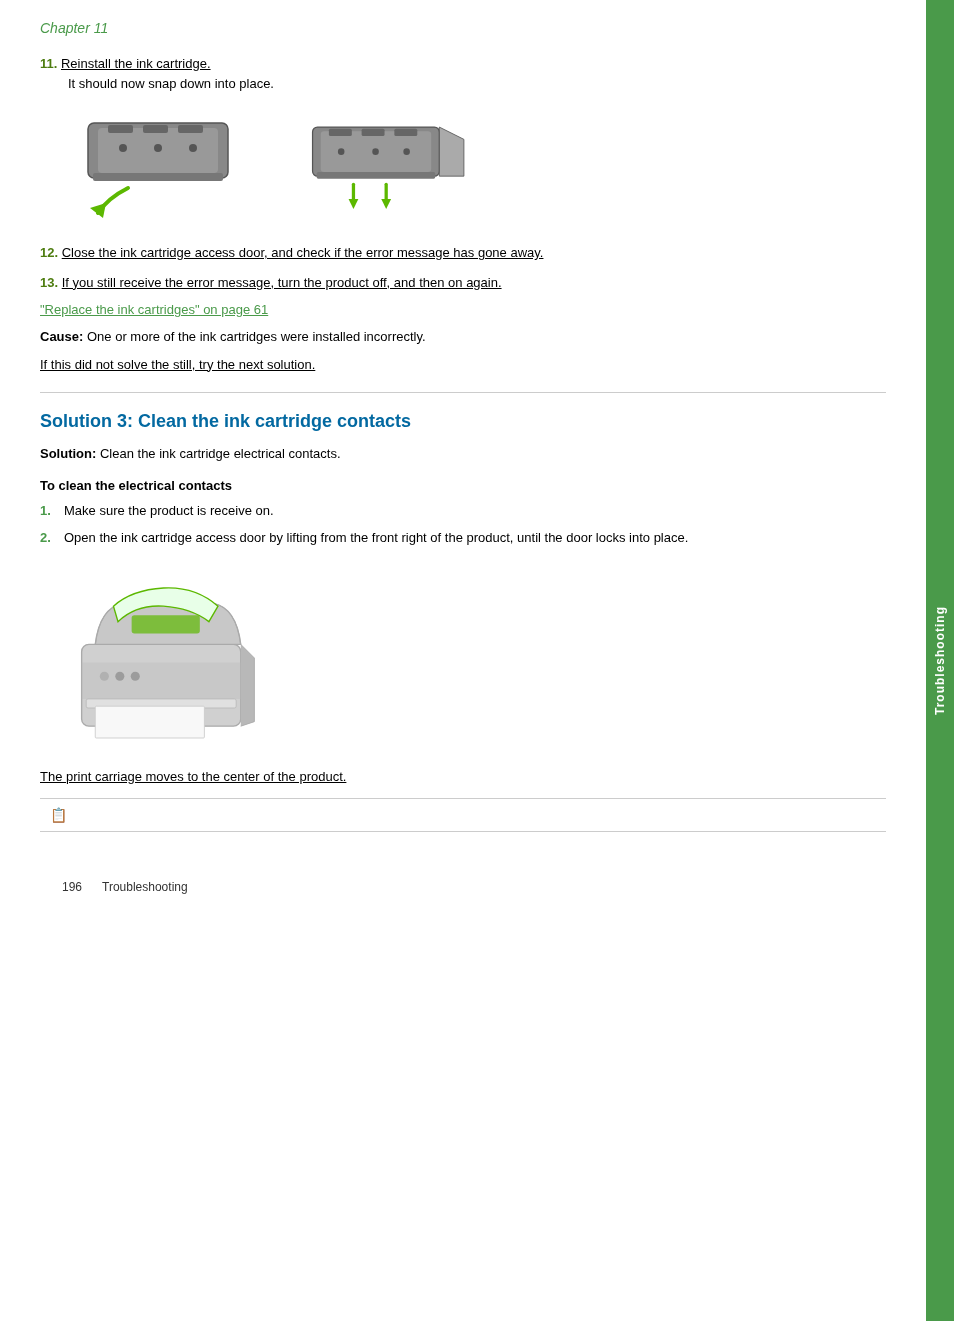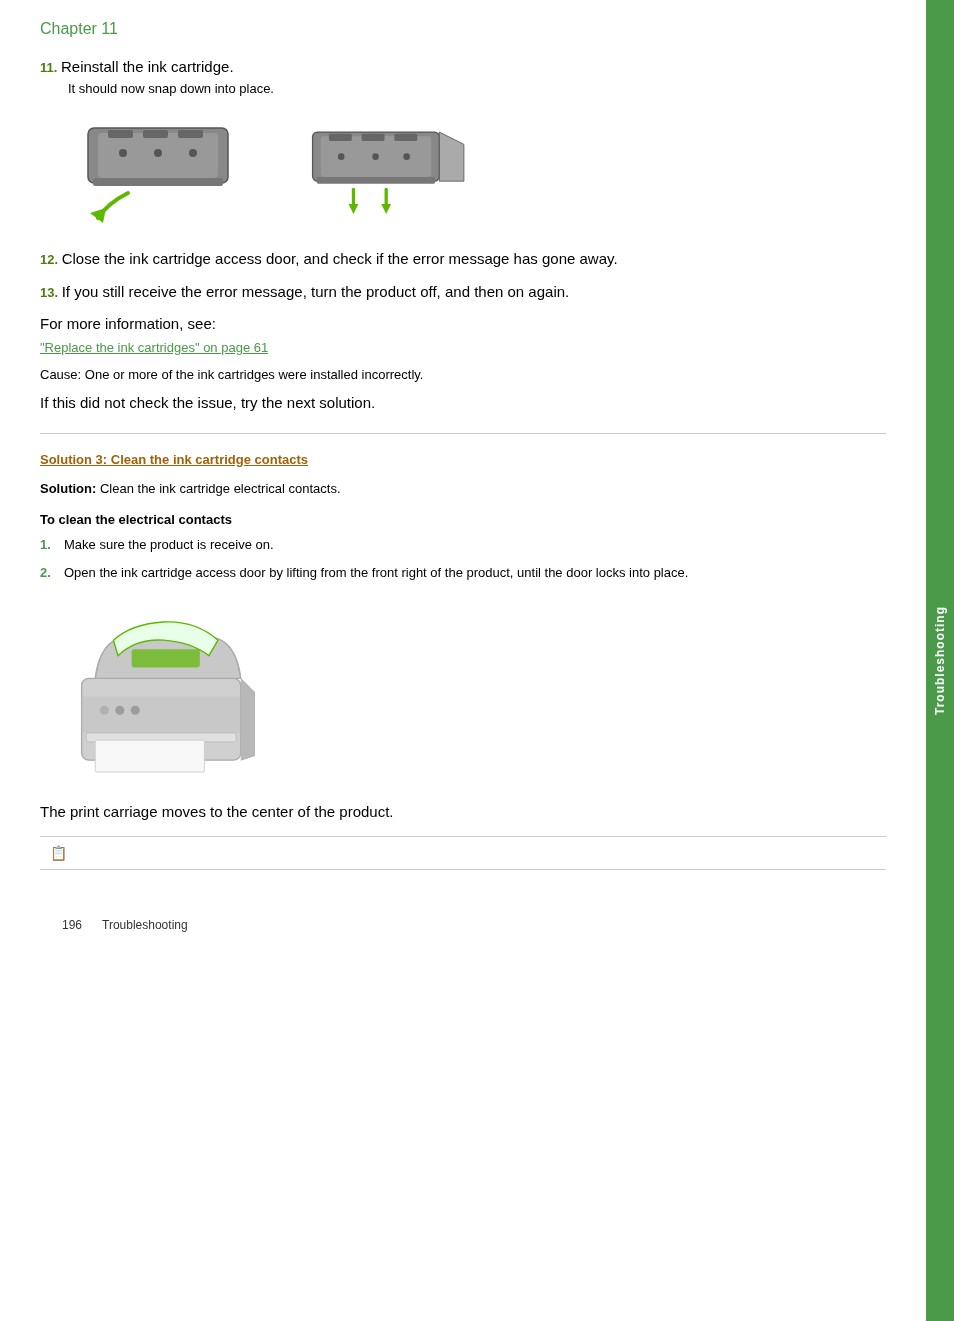--- a/index.html
+++ b/index.html
@@ -40,37 +40,39 @@
     }
 
     .main-content {
       flex: 1;
       padding: 20px 40px 40px 40px;
       position: relative;
     }
 
     .chapter-label {
       color: #4a9a4a;
-      font-size: 16px;
+      font-size: 14px;
       margin-bottom: 18px;
+      font-style: italic;
     }
 
     .step-block {
       margin-bottom: 10px;
     }
 
     .step-number {
       color: #4d7c0f;
       font-weight: bold;
       font-size: 13px;
     }
 
     .step-text {
-      font-size: 15px;
-      line-height: 1.5;
+      font-size: 13px;
+      line-height: 1.5;
+      text-decoration: underline;
     }
 
     .step-subtext {
       margin-left: 28px;
       font-size: 13px;
       line-height: 1.5;
     }
 
     .images-row {
       display: flex;
@@ -85,35 +87,34 @@
       font-size: 13px;
     }
 
     .cause-line {
       font-size: 13px;
       margin-top: 6px;
       line-height: 1.5;
     }
 
     .cause-label {
-      font-weight: normal;
+      font-weight: bold;
     }
 
     .divider {
       border: none;
       border-top: 1px solid #ccc;
       margin: 16px 0;
     }
 
     .solution-heading {
-      color: #a16207;
-      font-weight: bold;
-      font-size: 13px;
+      color: #0369a1;
+      font-weight: bold;
+      font-size: 18px;
       margin-bottom: 12px;
-      text-decoration: underline;
     }
 
     .solution-block {
       margin-bottom: 12px;
     }
 
     .solution-label {
       font-weight: bold;
       font-size: 13px;
     }
@@ -267,31 +268,30 @@
     <div class="step-block" style="margin-top:10px;">
       <span class="step-number">12.</span>
       <span class="step-text">Close the ink cartridge access door, and check if the error message has gone away.</span>
     </div>
 
     <div class="step-block" style="margin-top:8px;">
       <span class="step-number">13.</span>
       <span class="step-text">If you still receive the error message, turn the product off, and then on again.</span>
     </div>
 
-    <div class="step-text" style="margin-top:8px;">For more information, see:</div>
     <div style="margin-top:4px;">
       <a class="link-text" href="#">"Replace the ink cartridges" on page 61</a>
     </div>
 
     <div class="cause-line" style="margin-top:10px;">
       <span class="cause-label">Cause:</span>
       <span>   One or more of the ink cartridges were installed incorrectly.</span>
     </div>
 
-    <div class="step-text" style="margin-top:8px;">If this did not check the issue, try the next solution.</div>
+    <div class="step-text" style="margin-top:8px;">If this did not solve the still, try the next solution.</div>
 
     <hr class="divider" style="margin-top:18px; margin-bottom:18px;">
 
     <div class="solution-heading">Solution 3: Clean the ink cartridge contacts</div>
 
     <div class="solution-block">
       <span class="solution-label">Solution:</span>
       <span class="solution-desc">   Clean the ink cartridge electrical contacts.</span>
     </div>
 

